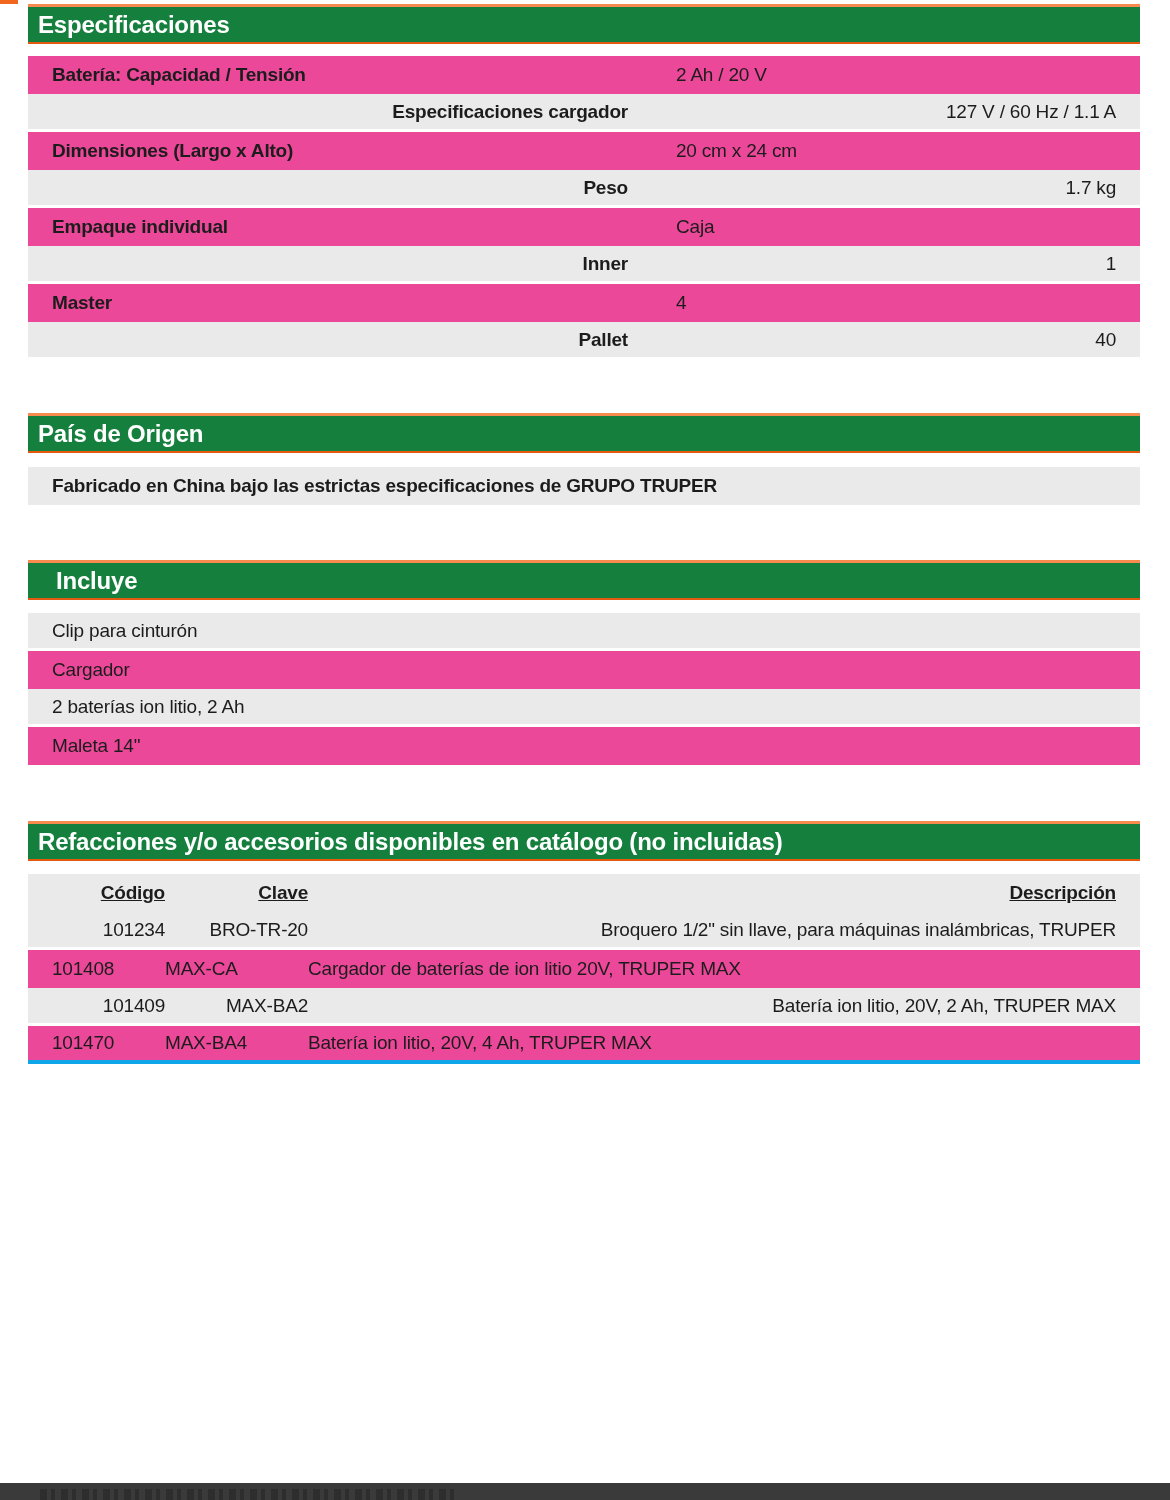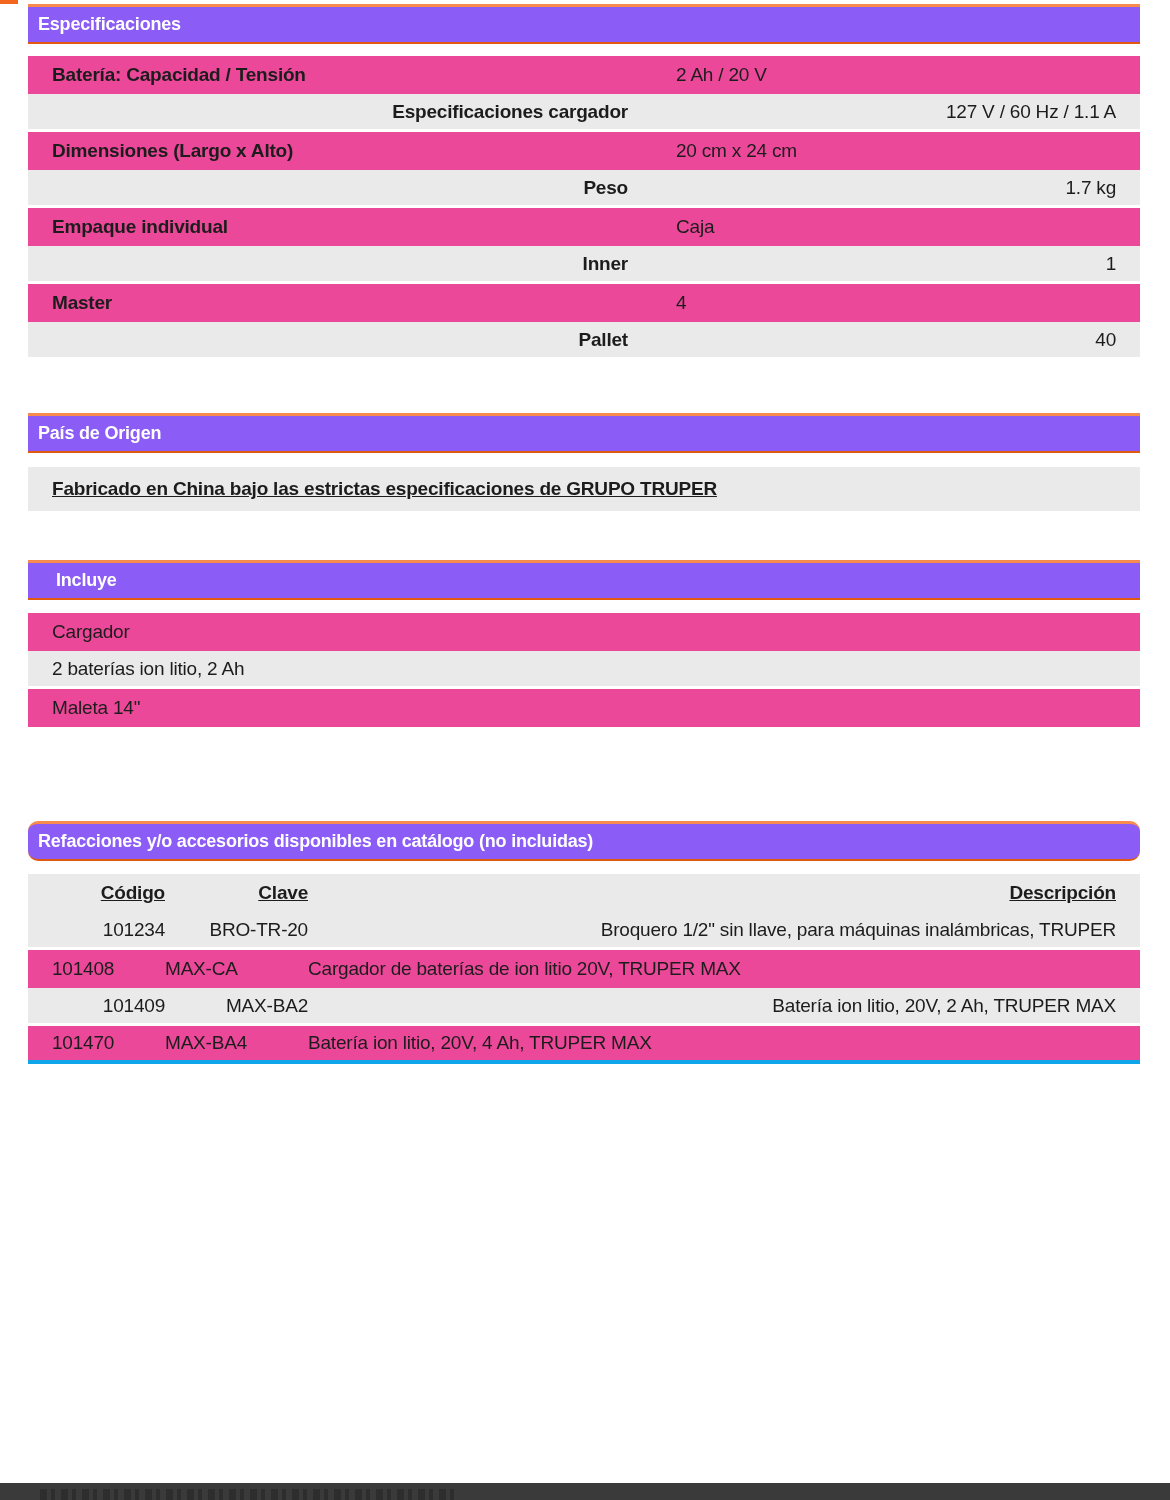--- a/index.html
+++ b/index.html
@@ -23,35 +23,35 @@
     left: 0; top: 0;
     width: 18px; height: 4px;
     background: #f2661e;
   }
   .bar {
     position: absolute;
     left: 28px;
     width: 1112px;
     height: 40px;
     box-sizing: border-box;
-    background: #8b5cf6;
+    background: #15803d;
     border-top: 3px solid #f68b4d;
     border-bottom: 2px solid #e25a10;
     color: #ffffff;
     font-weight: bold;
-    font-size: 18px;
+    font-size: 24px;
     line-height: 35px;
     padding-left: 10px;
     overflow: hidden;
     white-space: nowrap;
   }
   .bar-specs   { top: 4px; }
   .bar-origin  { top: 413px; }
   .bar-include { top: 560px; padding-left: 28px; }
-  .bar-acc     { top: 821px; border-radius: 10px; }
+  .bar-acc     { top: 821px; }
 
   .block {
     position: absolute;
     left: 28px;
     width: 1112px;
   }
   .specs-table   { top: 56px; }
   .origin-row    { top: 467px; }
   .include-list  { top: 613px; }
   .acc-table     { top: 874px; }
@@ -78,27 +78,26 @@
 
   .spec-label {
     width: 576px;
     flex: 0 0 576px;
     font-weight: bold;
   }
   .spec-value { flex: 1; margin-left: 48px; }
 
   .origin-text {
     box-sizing: border-box;
-    height: 44px;
+    height: 38px;
     display: flex;
     align-items: center;
     padding: 0 24px;
     background: #eaeaea;
     font-weight: bold;
-    text-decoration: underline;
   }
 
   .acc-col-code  { width: 113px; flex: 0 0 113px; }
   .acc-col-key   { width: 143px; flex: 0 0 143px; }
   .acc-col-desc  { flex: 1; }
   .acc-head { font-weight: bold; text-decoration: underline; }
 
   .footer-bar {
     position: absolute;
     left: 0;
@@ -174,20 +173,23 @@
     <span>País de Origen</span>
   </div>
   <div class="block origin-row">
     <div class="origin-text">Fabricado en China bajo las estrictas especificaciones de GRUPO TRUPER</div>
   </div>
 
   <div class="bar bar-include">
     <span>Incluye</span>
   </div>
   <div class="block include-list">
+    <div class="row gray">
+      <div>Clip para cinturón</div>
+    </div>
     <div class="row">
       <div>Cargador</div>
     </div>
     <div class="row gray">
       <div>2 baterías ion litio, 2 Ah</div>
     </div>
     <div class="row">
       <div>Maleta 14"</div>
     </div>
   </div>

